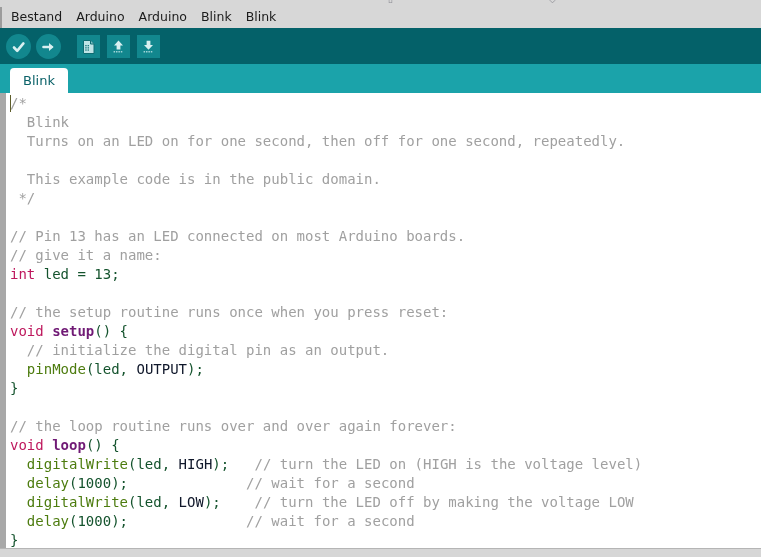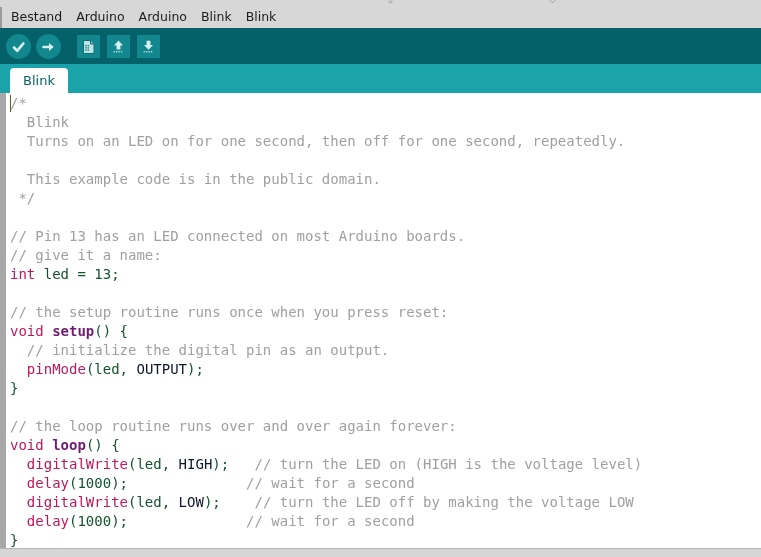--- a/index.html
+++ b/index.html
@@ -162,21 +162,21 @@
     white-space: pre;
     padding-top: 1px;
     box-sizing: border-box;
     overflow: hidden;
     cursor: text;
   }
   .code .ln { display: block; height: 19px; padding-left: 4px; }
   .cmt  { color: #a0a0a0; }
   .kw   { color: #be185d; }
   .fn   { color: #701a75; font-weight: bold; }
-  .bi   { color: #be185d; }
+  .bi   { color: #4d7c0f; }
   .cst  { color: #0f172a; }
   .pn   { color: #14532d; }
 
   .caret {
     position: absolute;
     left: 10px; top: 2px;
     width: 1px; height: 17px;
     background: #5d5d2a;
   }
 

